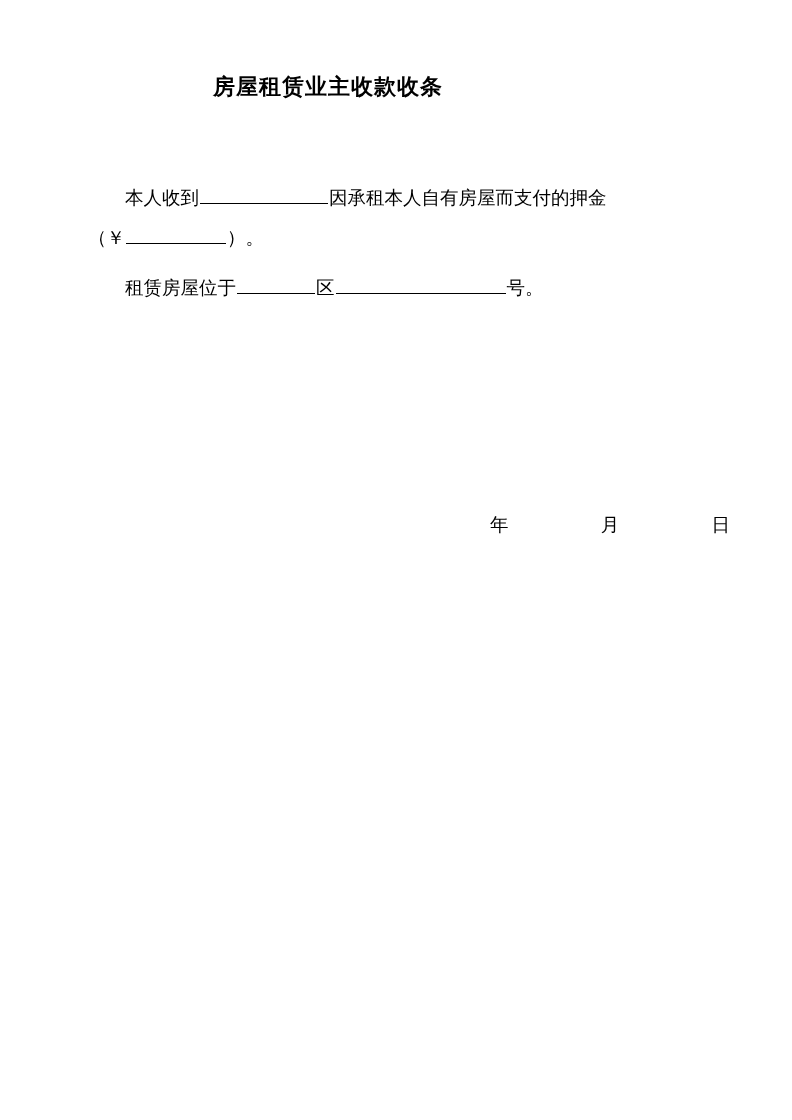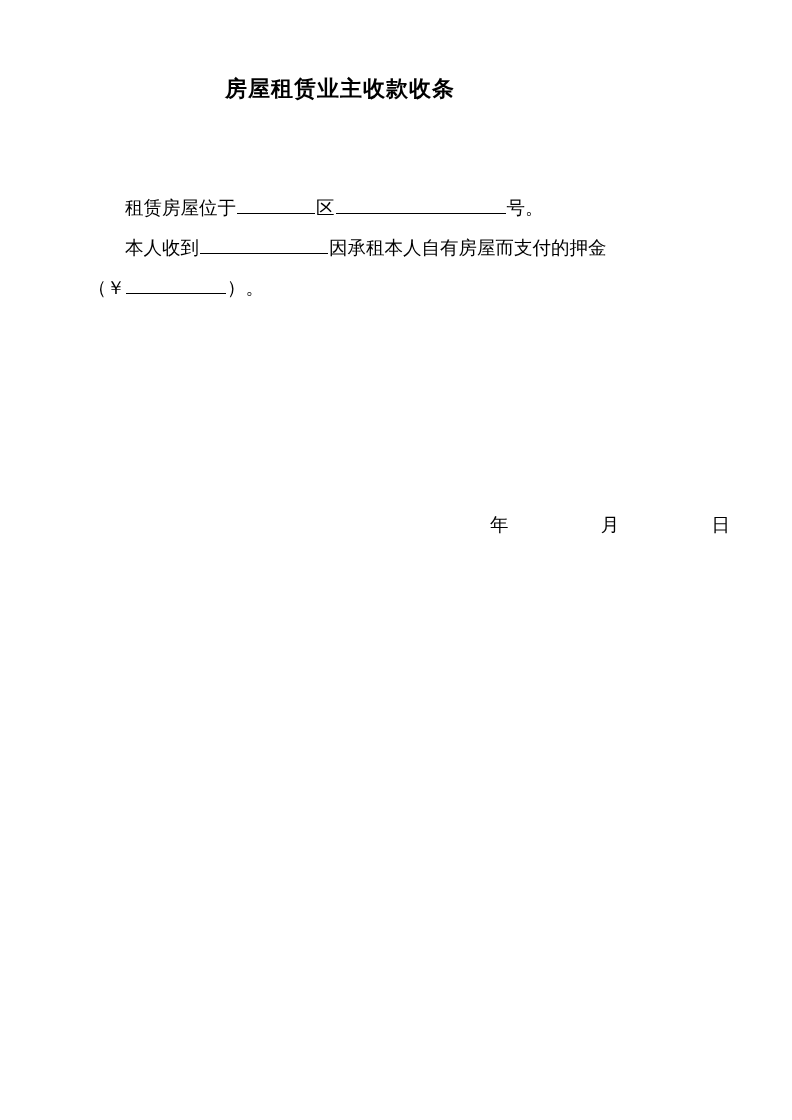--- a/index.html
+++ b/index.html
@@ -17,24 +17,24 @@
   }
   .page {
     position: relative;
     width: 792px;
     height: 1120px;
     box-sizing: border-box;
   }
   .doc-title {
     position: absolute;
     top: 74px;
-    left: 16px;
+    left: 4px;
     width: 648px;
     text-align: center;
-    font-family: Liberation Sans, sans-serif;
+    font-family: Liberation Mono, monospace;
     font-weight: bold;
     font-size: 22px;
     letter-spacing: 1px;
     line-height: 30px;
   }
   .body-block {
     position: absolute;
     top: 178px;
     left: 88px;
     width: 616px;
@@ -86,23 +86,23 @@
 </style>
 </head>
 <body>
 
 <div class="page">
 
   <div class="doc-title">房屋租赁业主收款收条</div>
 
   <div class="body-block">
 
+    <p class="para"><span>本人收到</span><span class="fill fill-amount-name"></span><span>因承租本人自有房屋而支付的押金</span><br><span>（￥</span><span class="fill fill-money"></span><span>）。</span></p>
+
     <p class="para second"><span>租赁房屋位于</span><span class="fill fill-district"></span><span>区</span><span class="fill fill-address"></span><span>号。</span></p>
-
-    <p class="para"><span>本人收到</span><span class="fill fill-amount-name"></span><span>因承租本人自有房屋而支付的押金</span><br><span>（￥</span><span class="fill fill-money"></span><span>）。</span></p>
 
   </div>
 
 
   <div class="date-line">
     <div class="date-inner">
       <span>年</span>
       <span>月</span>
       <span>日</span>
     </div>

